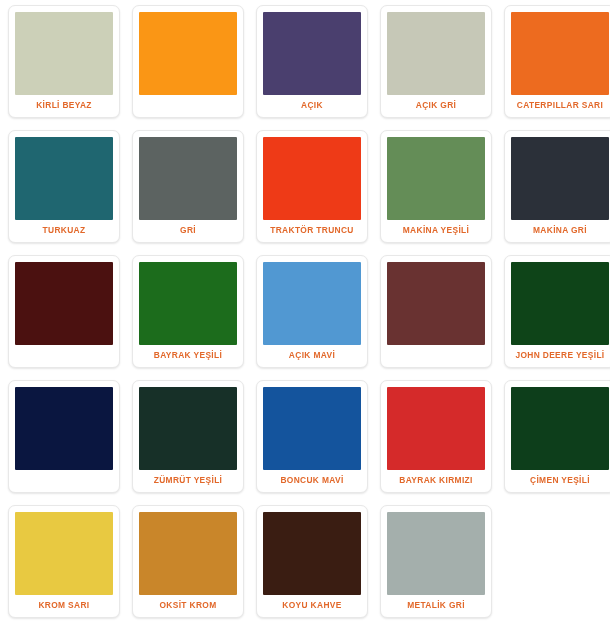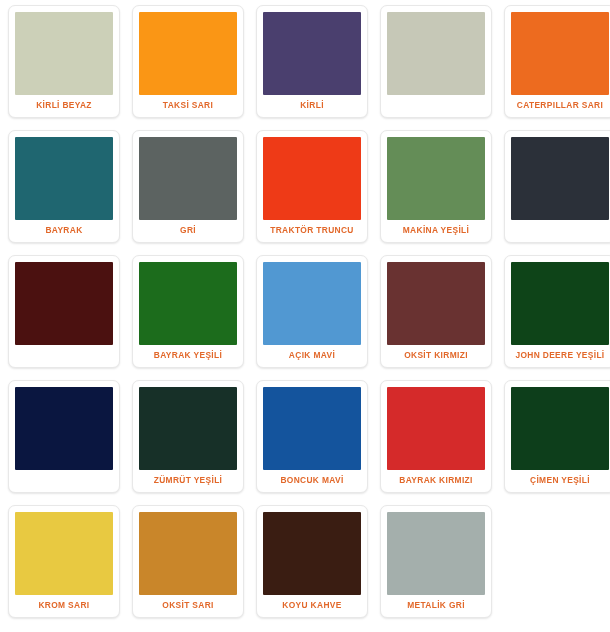--- a/index.html
+++ b/index.html
@@ -64,66 +64,66 @@
 </head>
 <body>
 
 <div id="palette-grid">
     <div class="color-card">
       <div class="swatch" style="background-color: rgb(204, 208, 184);"></div>
       <div class="card-label">KİRLİ BEYAZ</div>
     </div>
     <div class="color-card">
       <div class="swatch" style="background-color: rgb(250, 150, 21);"></div>
-      <div class="card-label">TAKSİ SARI</div>
     </div>
     <div class="color-card">
       <div class="swatch" style="background-color: rgb(74, 63, 110);"></div>
-      <div class="card-label">KİRLİ</div>
+      <div class="card-label">AÇIK</div>
     </div>
     <div class="color-card">
       <div class="swatch" style="background-color: rgb(198, 200, 183);"></div>
+      <div class="card-label">AÇIK GRİ</div>
     </div>
     <div class="color-card">
       <div class="swatch" style="background-color: rgb(237, 107, 31);"></div>
       <div class="card-label">CATERPILLAR SARI</div>
     </div>
     <div class="color-card">
       <div class="swatch" style="background-color: rgb(31, 102, 112);"></div>
-      <div class="card-label">BAYRAK</div>
+      <div class="card-label">TURKUAZ</div>
     </div>
     <div class="color-card">
       <div class="swatch" style="background-color: rgb(92, 99, 97);"></div>
       <div class="card-label">GRİ</div>
     </div>
     <div class="color-card">
       <div class="swatch" style="background-color: rgb(238, 58, 23);"></div>
       <div class="card-label">TRAKTÖR TRUNCU</div>
     </div>
     <div class="color-card">
       <div class="swatch" style="background-color: rgb(100, 141, 87);"></div>
       <div class="card-label">MAKİNA YEŞİLİ</div>
     </div>
     <div class="color-card">
       <div class="swatch" style="background-color: rgb(43, 48, 57);"></div>
+      <div class="card-label">MAKİNA GRİ</div>
     </div>
     <div class="color-card">
       <div class="swatch" style="background-color: rgb(75, 17, 16);"></div>
     </div>
     <div class="color-card">
       <div class="swatch" style="background-color: rgb(28, 108, 28);"></div>
       <div class="card-label">BAYRAK YEŞİLİ</div>
     </div>
     <div class="color-card">
       <div class="swatch" style="background-color: rgb(81, 152, 210);"></div>
       <div class="card-label">AÇIK MAVİ</div>
     </div>
     <div class="color-card">
       <div class="swatch" style="background-color: rgb(105, 50, 49);"></div>
-      <div class="card-label">OKSİT KIRMIZI</div>
     </div>
     <div class="color-card">
       <div class="swatch" style="background-color: rgb(14, 68, 24);"></div>
       <div class="card-label">JOHN DEERE YEŞİLİ</div>
     </div>
     <div class="color-card">
       <div class="swatch" style="background-color: rgb(10, 22, 64);"></div>
     </div>
     <div class="color-card">
       <div class="swatch" style="background-color: rgb(23, 48, 40);"></div>
@@ -140,21 +140,21 @@
     <div class="color-card">
       <div class="swatch" style="background-color: rgb(13, 62, 27);"></div>
       <div class="card-label">ÇİMEN YEŞİLİ</div>
     </div>
     <div class="color-card">
       <div class="swatch" style="background-color: rgb(232, 201, 65);"></div>
       <div class="card-label">KROM SARI</div>
     </div>
     <div class="color-card">
       <div class="swatch" style="background-color: rgb(201, 134, 42);"></div>
-      <div class="card-label">OKSİT SARI</div>
+      <div class="card-label">OKSİT KROM</div>
     </div>
     <div class="color-card">
       <div class="swatch" style="background-color: rgb(58, 29, 18);"></div>
       <div class="card-label">KOYU KAHVE</div>
     </div>
     <div class="color-card">
       <div class="swatch" style="background-color: rgb(164, 175, 172);"></div>
       <div class="card-label">METALİK GRİ</div>
     </div>
   </div>

